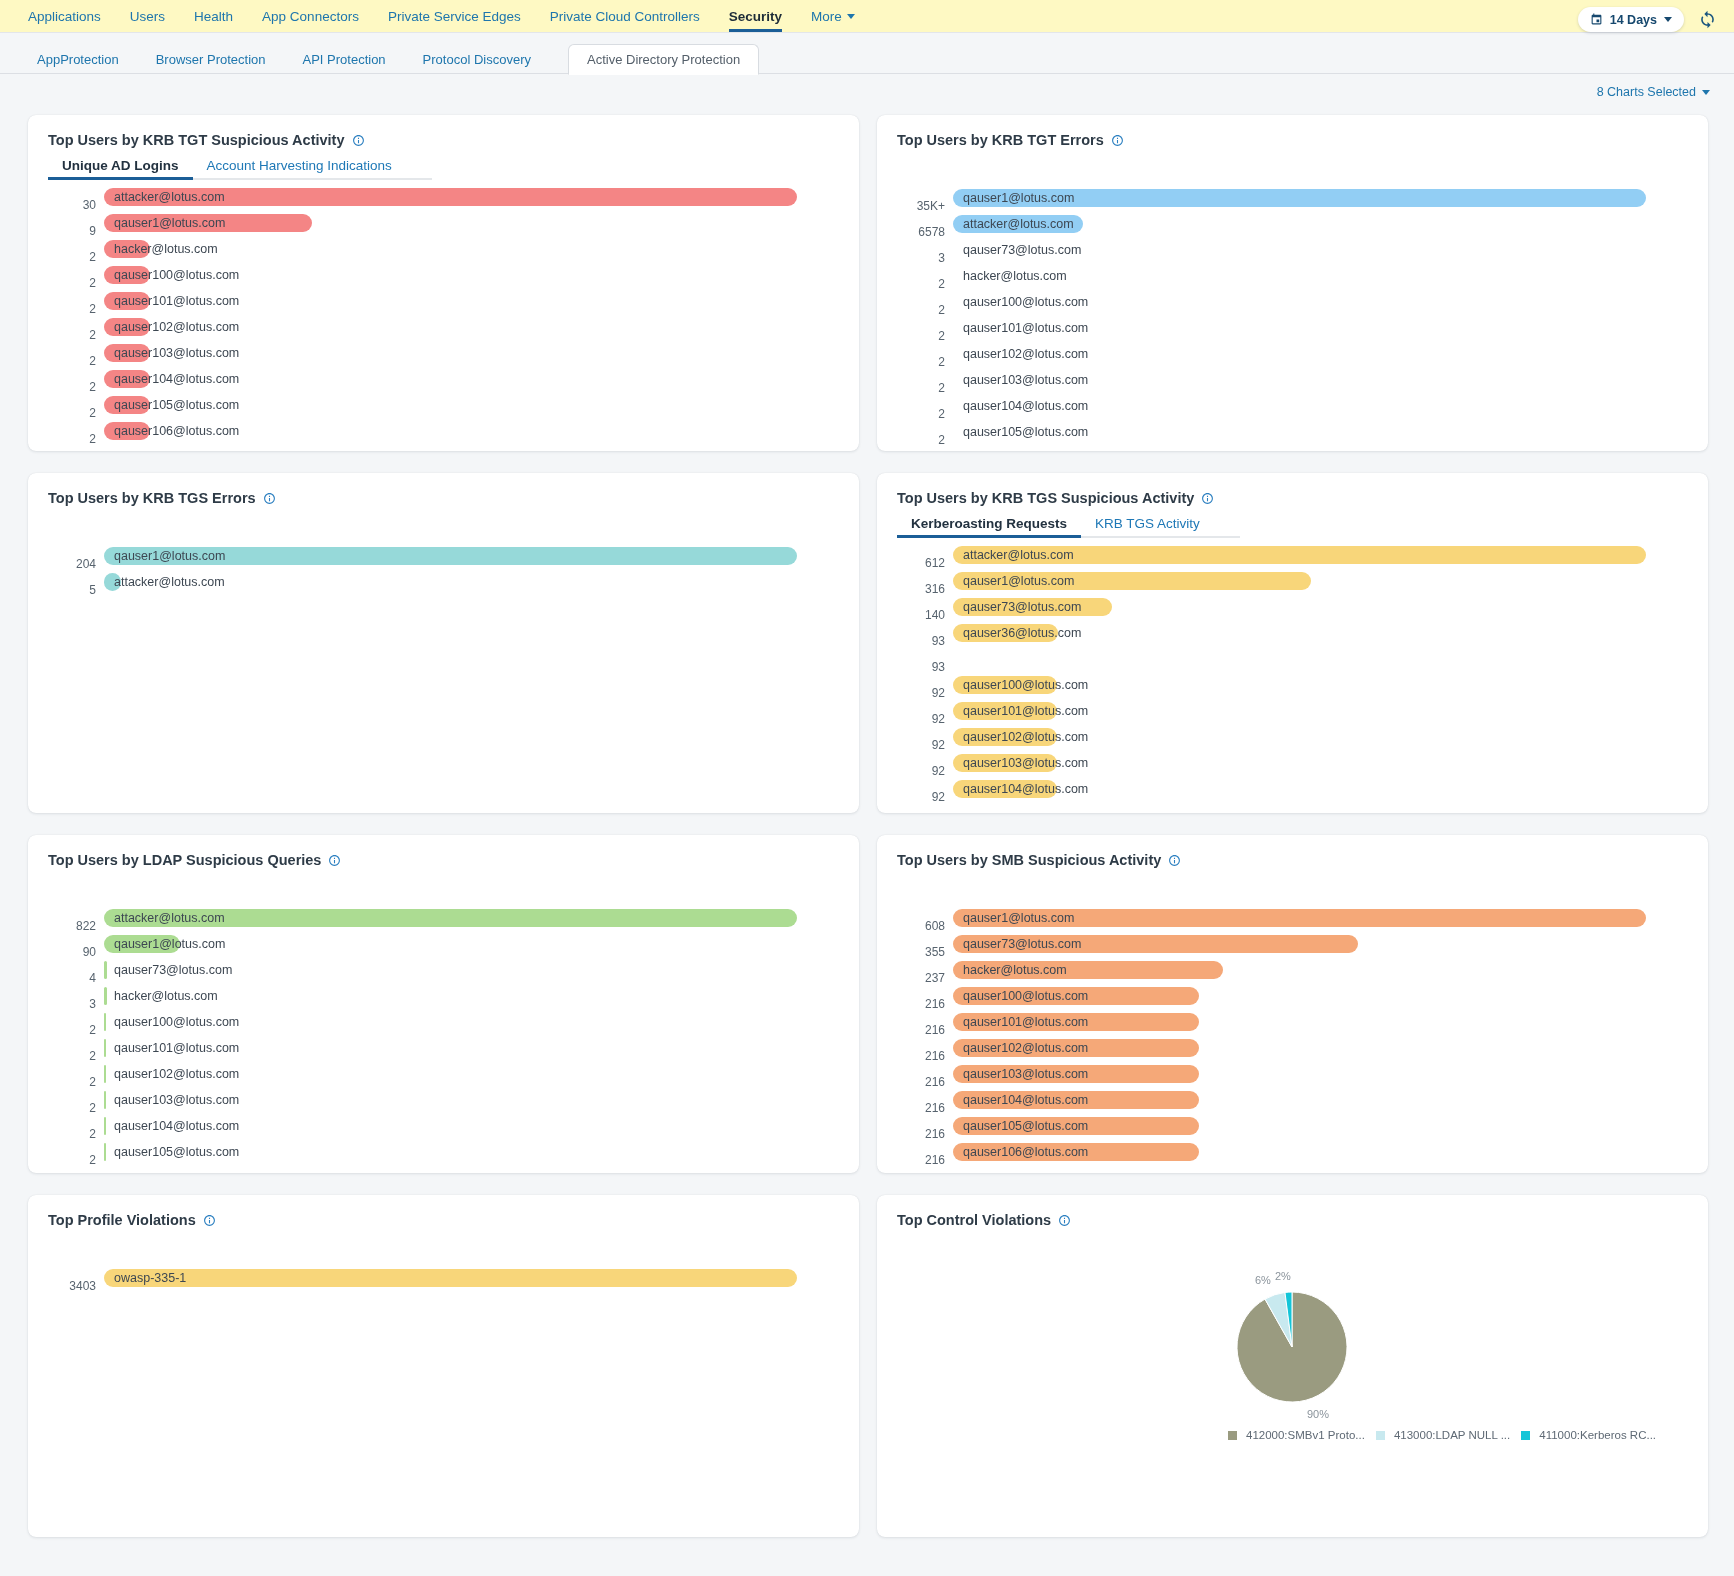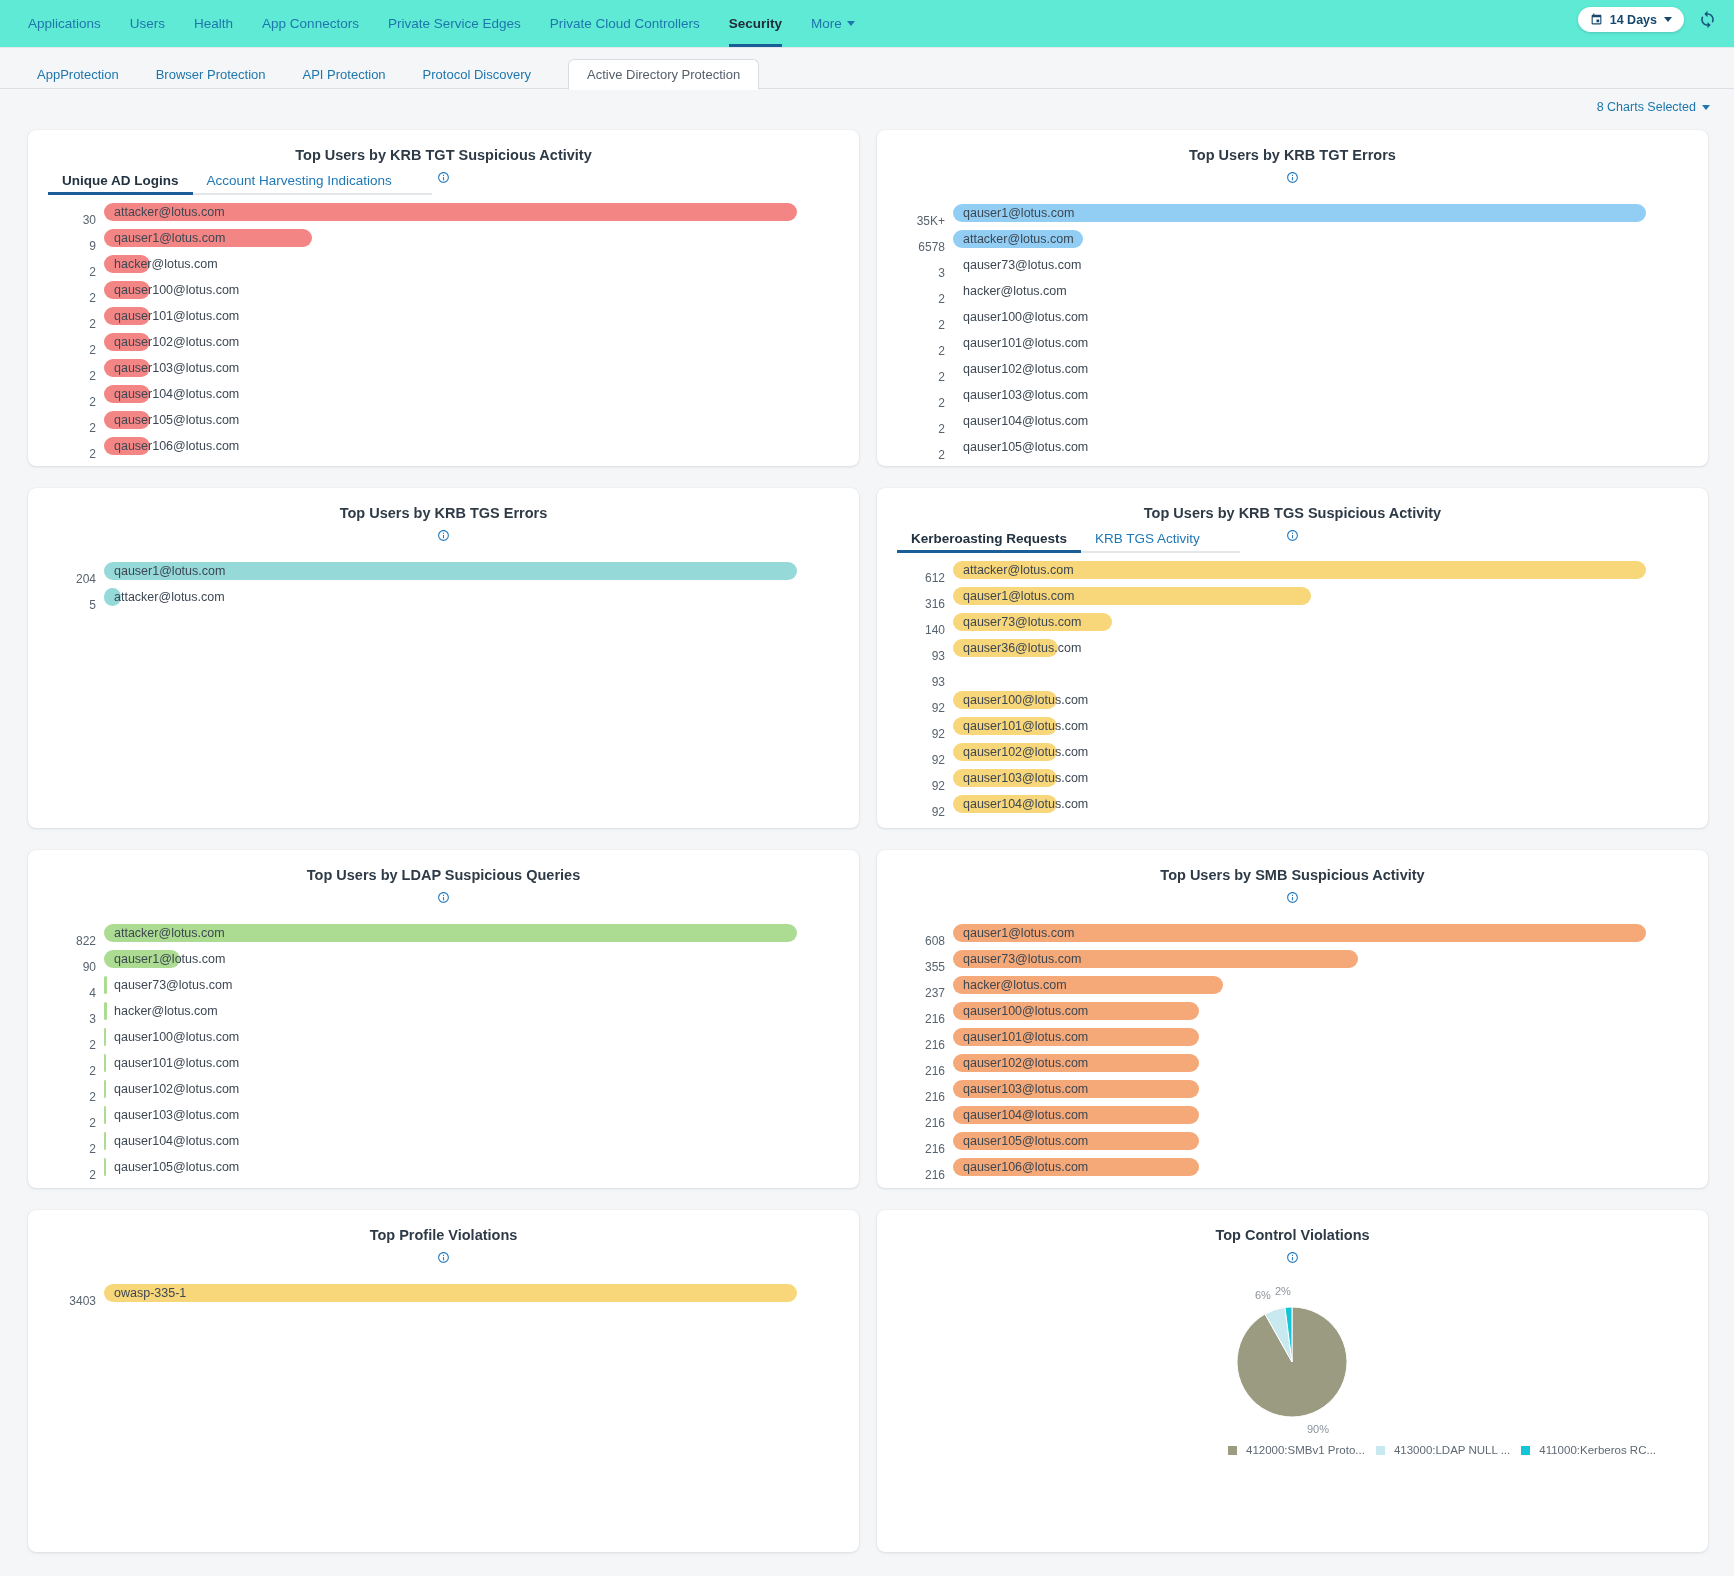--- a/index.html
+++ b/index.html
@@ -5,21 +5,21 @@
   * { box-sizing: border-box; }
   html,body { margin:0; padding:0; }
   body {
     width:1734px; min-height:1576px;
     background: var(--page_bg, #f4f6f8);
     font-family: "Liberation Sans", sans-serif;
     color:#2e3b47;
   }
   
   .navbar {
-    height:48px; background:#5eead4; border-bottom:1px solid #e3e6ea;
+    height:33px; background:#fef9c3; border-bottom:1px solid #e3e6ea;
     display:flex; align-items:stretch; padding-left:28px; gap:29px;
   }
   .nav-item {
     display:flex; align-items:center; gap:5px;
     font-size:13.5px; color:var(--accent,#1e76ad); cursor:pointer;
     border-bottom:3px solid transparent; padding-top:3px; white-space:nowrap;
   }
   .nav-item.active { color:var(--nav_active,#1d2c38); font-weight:700; border-bottom-color:var(--underline,#1b5e97); }
   .caret { width:0; height:0; border-left:4px solid transparent; border-right:4px solid transparent;
            border-top:5px solid currentColor; display:inline-block; }
@@ -57,21 +57,21 @@
     grid-template-columns:831px 831px;
     grid-template-rows:336px 340px 338px 342px;
     column-gap:18px; row-gap:22px;
     margin:16px 0 34px 28px;
   }
   .card {
     background:#fff; border-radius:8px; padding:16px 20px;
     box-shadow:0 1px 3px rgba(23,43,60,.10), 0 0 1px rgba(23,43,60,.12);
     position:relative; overflow:hidden;
   }
-  .card-head { display:flex; align-items:center; gap:7px; height:18px;flex-direction:column; }
+  .card-head { display:flex; align-items:center; gap:7px; height:18px; }
   .card-title { font-size:14.5px; font-weight:700; color:var(--title,#2e3b47); margin:0; line-height:18px; }
   .info-icon { display:flex; align-items:center; cursor:pointer; }
 
   .chart-tabs { display:inline-flex; margin-top:4px; border-bottom:2px solid #e4e7ea; padding-right:26px; }
   .ctab { font-size:13.5px; color:#1e78b6; padding:5px 14px; position:relative; cursor:pointer; white-space:nowrap; }
   .ctab.active { color:#233240; font-weight:700; }
   .ctab.active::after { content:""; position:absolute; left:0; right:0; bottom:-2px; height:3px; background:var(--underline,#1b5e97); }
 
   .chart-body { margin-top:44px; }
   .card.has-tabs .chart-body { margin-top:12px; }

